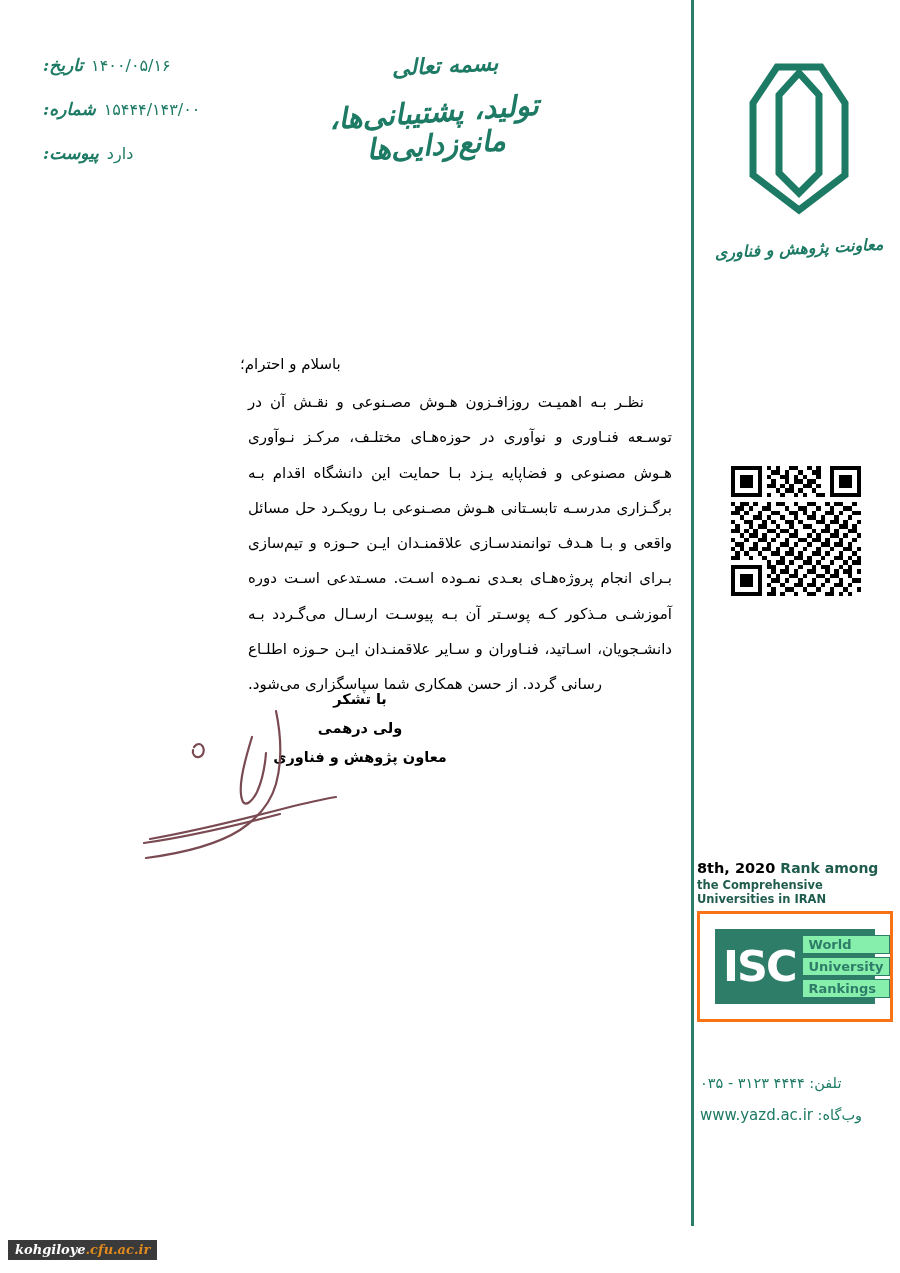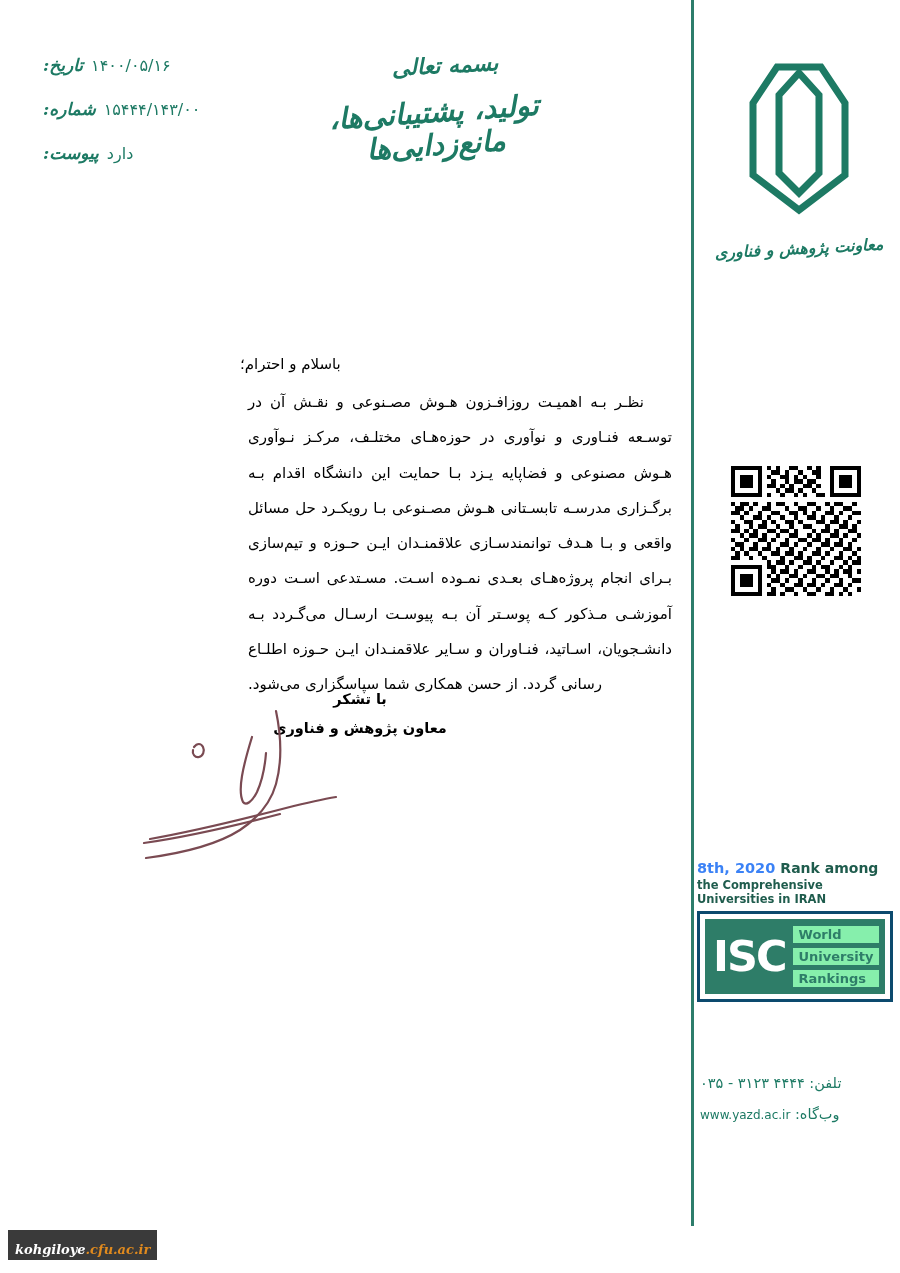--- a/index.html
+++ b/index.html
@@ -201,31 +201,31 @@
     color: #1f5c4d;
     font-family: "DejaVu Sans", "Liberation Sans", sans-serif;
     direction: ltr;
     text-align: left;
     line-height: 1.25;
     margin-bottom: 4px;
   }
   .isc-rank {
     font-weight: 700;
     font-size: 14.5px;
-    color: #3b82f6;
+    color: #000000;
   }
   .isc-among {
     font-size: 14px;
     font-weight: 600;
   }
   .isc-line2 { font-size: 11.5px; font-weight: 600; }
   .isc-box {
-    border: 3px solid #0c4a6e;
+    border: 3px solid #f97316;
     background: #ffffff;
-    padding: 5px;
+    padding: 15px;
   }
   .isc-inner {
     background: #2e7d68;
     display: flex;
     flex-direction: row;
     align-items: center;
     gap: 6px;
     padding: 6px 8px;
     direction: ltr;
   }
@@ -261,30 +261,30 @@
     font-size: 14.5px;
     line-height: 2.15;
   }
   .contact-row { white-space: nowrap; }
   .contact-label { font-weight: 400; }
   .contact-val { font-family: "DejaVu Sans", sans-serif; }
   .contact-web {
     font-family: "DejaVu Sans", sans-serif;
     direction: ltr;
     display: inline-block;
-    font-size: 12px;
+    font-size: 15px;
   }
 
   
   .watermark {
     position: absolute;
     left: 8px;
     bottom: 13px;
     background: #3a3a3a;
-    padding: 13px 7px 4px 7px;
+    padding: 3px 7px 4px 7px;
     direction: ltr;
     font-family: "DejaVu Serif", "Liberation Serif", serif;
     font-style: italic;
     font-weight: 700;
     font-size: 13px;
     line-height: 1;
     white-space: nowrap;
   }
   .wm-a { color: #ffffff; }
   .wm-b { color: #e08a1e; }
@@ -315,20 +315,21 @@
   <div class="slogan">
     <span>تولید، پشتیبانی‌ها، مانع‌زدایی‌ها</span>
   </div>
 
   <div class="greeting">باسلام و احترام؛</div>
 
   <div class="body-text">نظـر بـه اهميـت روزافـزون هـوش مصـنوعی و نقـش آن در توسـعه فنـاوری و نوآوری در حوزه‌هـای مختلـف، مرکـز نـوآوری هـوش مصنوعی و فضاپایه یـزد بـا حمایت این دانشگاه اقدام بـه برگـزاری مدرسـه تابسـتانی هـوش مصـنوعی بـا رویکـرد حل مسائل واقعی و بـا هـدف توانمندسـازی علاقمنـدان ایـن حـوزه و تیم‌سازی بـرای انجام پروژه‌هـای بعـدی نمـوده اسـت. مسـتدعی اسـت دوره آموزشـی مـذکور کـه پوسـتر آن بـه پیوسـت ارسـال می‌گـردد بـه دانشـجویان، اسـاتید، فنـاوران و سـایر علاقمنـدان ایـن حـوزه اطلـاع رسانی گردد. از حسن همکاری شما سپاسگزاری می‌شود.</div>
 
   <div class="signature">
     <div>با تشکر</div>
+    <div>ولی درهمی</div>
     <div>معاون پژوهش و فناوری</div>
   </div>
 
   <svg class="sign-mark" viewBox="0 0 260 180">
     <g fill="none" stroke="#7a4a52" stroke-width="2.2" stroke-linecap="round">
       <path d="M176 31 C 181 55, 182 82, 176 104 C 171 122, 158 138, 140 150 C 118 164, 84 173, 46 178"></path>
       <path d="M152 57 C 148 70, 144 84, 142 96 C 140 108, 140 116, 143 122 C 146 126, 152 122, 157 112 C 162 101, 165 86, 166 73"></path>
       <path d="M94 67 C 97 63, 101 63, 103 67 C 105 71, 103 76, 99 77 C 95 78, 92 74, 93 70"></path>
       <path d="M50 159 C 90 152, 140 140, 186 128 C 206 123, 224 119, 236 117"></path>
       <path d="M44 163 C 86 157, 134 146, 180 134"></path>

